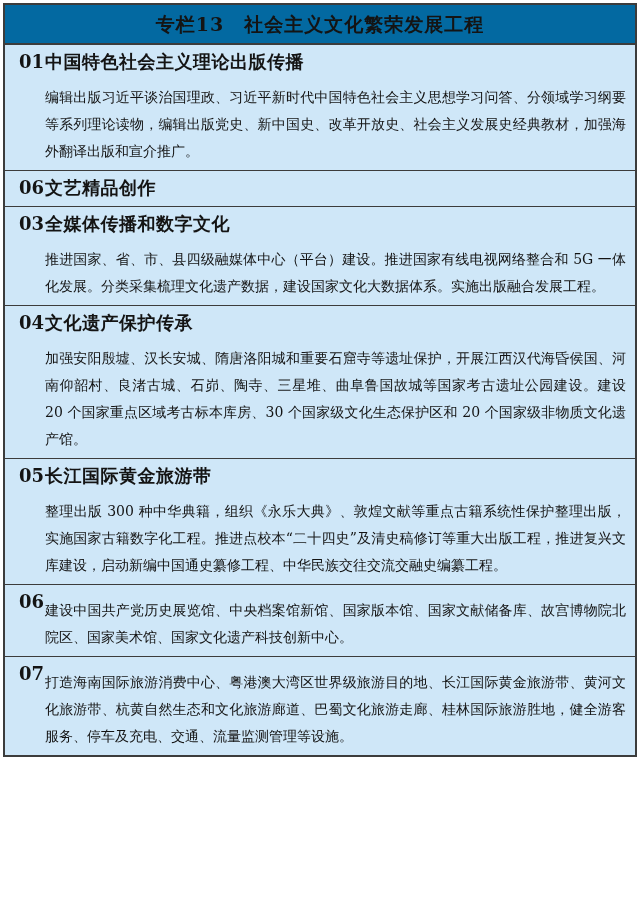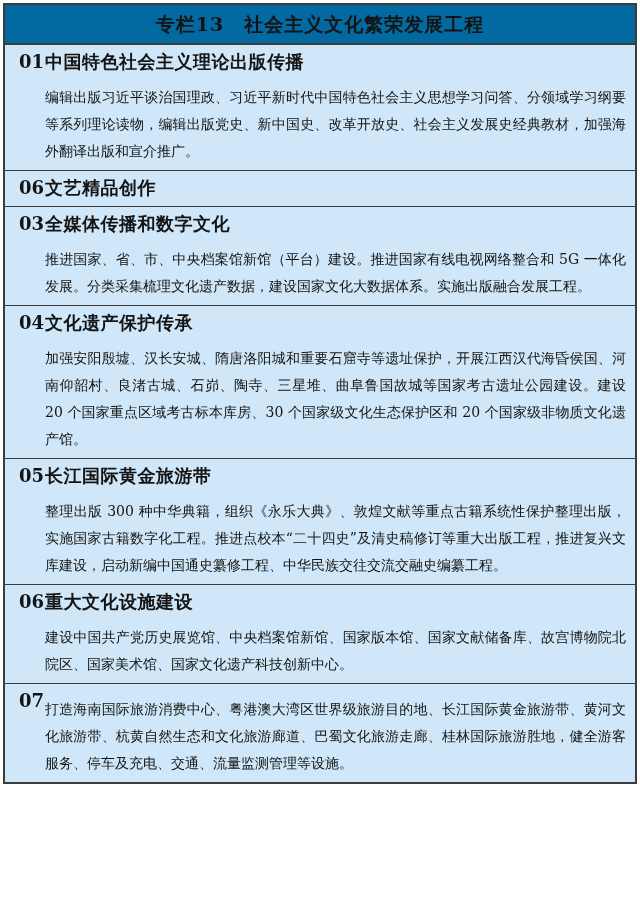--- a/index.html
+++ b/index.html
@@ -75,21 +75,21 @@
           <span class="num">06</span>
           <span class="sec-title">文艺精品创作</span>
         </div>
       </section>
 
       <section class="section">
         <div class="section-header">
           <span class="num">03</span>
           <span class="sec-title">全媒体传播和数字文化</span>
         </div>
-        <p class="section-body">推进国家、省、市、中央档案馆新馆（平台）建设。推进国家有线电视网络整合和 5G 一体化发展。分类采集梳理文化遗产数据，建设国家文化大数据体系。实施出版融合发展工程。</p>
+        <p class="section-body">推进国家、省、市、县四级融媒体中心（平台）建设。推进国家有线电视网络整合和 5G 一体化发展。分类采集梳理文化遗产数据，建设国家文化大数据体系。实施出版融合发展工程。</p>
       </section>
 
       <section class="section">
         <div class="section-header">
           <span class="num">04</span>
           <span class="sec-title">文化遗产保护传承</span>
         </div>
         <p class="section-body">加强安阳殷墟、汉长安城、隋唐洛阳城和重要石窟寺等遗址保护，开展江西汉代海昏侯国、河南仰韶村、良渚古城、石峁、陶寺、三星堆、曲阜鲁国故城等国家考古遗址公园建设。建设 20 个国家重点区域考古标本库房、30 个国家级文化生态保护区和 20 个国家级非物质文化遗产馆。</p>
       </section>
 
@@ -97,21 +97,20 @@
         <div class="section-header">
           <span class="num">05</span>
           <span class="sec-title">长江国际黄金旅游带</span>
         </div>
         <p class="section-body">整理出版 300 种中华典籍，组织《永乐大典》、敦煌文献等重点古籍系统性保护整理出版，实施国家古籍数字化工程。推进点校本“二十四史”及清史稿修订等重大出版工程，推进复兴文库建设，启动新编中国通史纂修工程、中华民族交往交流交融史编纂工程。</p>
       </section>
 
       <section class="section">
         <div class="section-header">
           <span class="num">06</span>
-          <span class="sec-title">重大文化设施建设</span>
         </div>
         <p class="section-body">建设中国共产党历史展览馆、中央档案馆新馆、国家版本馆、国家文献储备库、故宫博物院北院区、国家美术馆、国家文化遗产科技创新中心。</p>
       </section>
 
       <section class="section">
         <div class="section-header">
           <span class="num">07</span>
         </div>
         <p class="section-body">打造海南国际旅游消费中心、粤港澳大湾区世界级旅游目的地、长江国际黄金旅游带、黄河文化旅游带、杭黄自然生态和文化旅游廊道、巴蜀文化旅游走廊、桂林国际旅游胜地，健全游客服务、停车及充电、交通、流量监测管理等设施。</p>
       </section>

